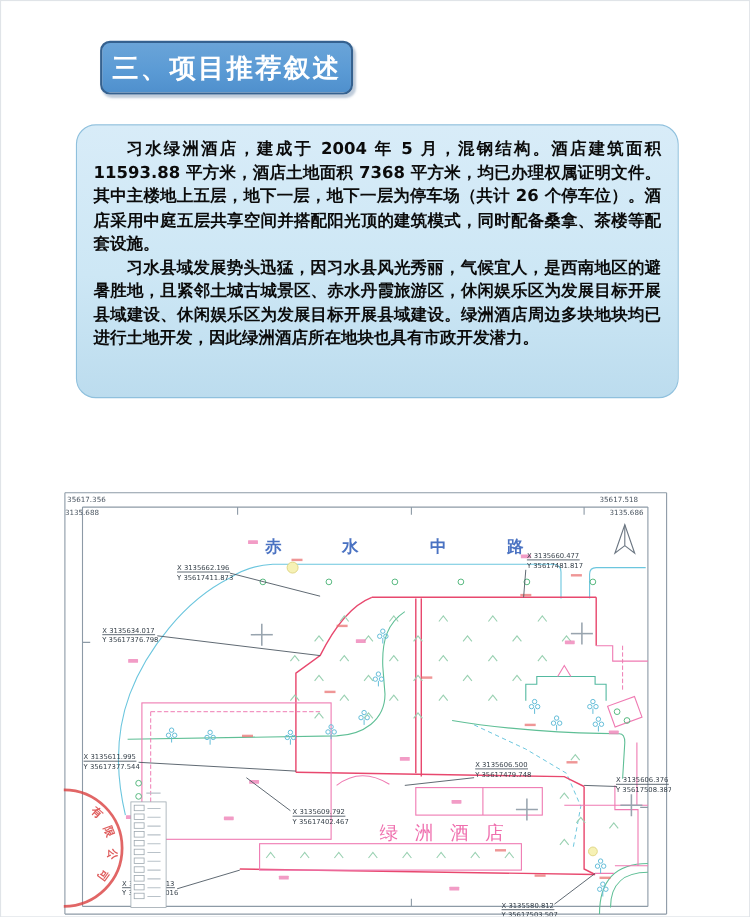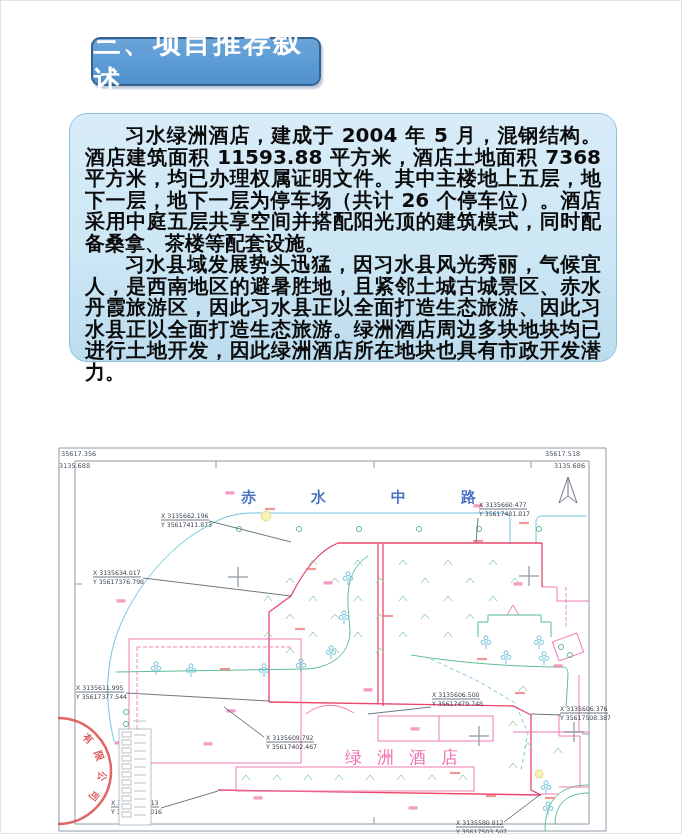--- a/index.html
+++ b/index.html
@@ -7,28 +7,28 @@
     position:relative;width:682px;height:834px;margin:0 auto;
     background:#ffffff;border:1px solid #e0e4e8;box-sizing:border-box;
     font-family:"DejaVu Sans","Liberation Sans",sans-serif;overflow:hidden;
   }
   .title-btn{
     position:absolute;left:90px;top:36px;width:226px;height:45px;
     background:linear-gradient(180deg,#6aa4d8 0%,#5b9bd5 55%,#4f90cd 100%);
     border:2px solid #35618f;border-radius:9px;
     box-shadow:2px 3px 2px rgba(70,105,150,.35);
     display:flex;align-items:center;justify-content:center;
-    color:#ffffff;font-size:28px;font-weight:700;letter-spacing:2px;
+    color:#ffffff;font-size:24px;font-weight:700;letter-spacing:2px;
   }
   .summary-box{
     position:absolute;left:68px;top:112px;width:548px;height:249px;box-sizing:border-box;
     background:linear-gradient(180deg,#d8ecf8 0%,#cde7f5 55%,#bcdcee 100%);
     border:1px solid #8fc0dd;border-radius:18px;
     padding:11px 15px 10px 15px;
-    color:#0b0b0b;font-size:20px;font-weight:700;line-height:21.5px;
+    color:#0b0b0b;font-size:15px;font-weight:700;line-height:21.5px;
     text-align:justify;
   }
   .summary-box p{margin:0;text-indent:2em;}
   .map-wrap{position:absolute;left:57px;top:440px;width:552px;height:402px;}
   svg{display:block;}
   .fr{stroke:#8d9aa6;stroke-width:1;fill:none;}
   .coordtxt{font-size:6.5px;fill:#4a5560;}
   .pt{font-size:6.2px;fill:#39434c;}
   .ptline{stroke:#4a5560;stroke-width:.8;}
   .roadchar{font-size:15px;font-weight:700;fill:#4a72c2;}
@@ -48,21 +48,21 @@
 <body>
 
 <div class="page">
 
   <div class="title-btn">
     <span>三、项目推荐叙述</span>
   </div>
 
   <div class="summary-box">
     <p>习水绿洲酒店，建成于 2004 年 5 月，混钢结构。酒店建筑面积 11593.88 平方米，酒店土地面积 7368 平方米，均已办理权属证明文件。其中主楼地上五层，地下一层，地下一层为停车场（共计 26 个停车位）。酒店采用中庭五层共享空间并搭配阳光顶的建筑模式，同时配备桑拿、茶楼等配套设施。</p>
-    <p>习水县域发展势头迅猛，因习水县风光秀丽，气候宜人，是西南地区的避暑胜地，且紧邻土城古城景区、赤水丹霞旅游区，因此习水县正以全面打造生态旅游、因此习水县正以全面打造生态旅游。绿洲酒店周边多块地块均已进行土地开发，因此绿洲酒店所在地块也具有市政开发潜力。</p>
+    <p>习水县域发展势头迅猛，因习水县风光秀丽，气候宜人，是西南地区的避暑胜地，且紧邻土城古城景区、赤水丹霞旅游区，休闲娱乐区为发展目标开展县域建设、休闲娱乐区为发展目标开展县域建设。绿洲酒店周边多块地块均已进行土地开发，因此绿洲酒店所在地块也具有市政开发潜力。</p>
   </div>
 
   <div class="map-wrap">
   <svg viewBox="0 0 552 402" width="552" height="402">
     <defs>
       <g id="grass">
             <path d="M -4,2 L 0,-3 L 4,2" stroke="#9ad1b2" stroke-width="1" fill="none"></path>
           </g>
       <g id="lamp" stroke="#62bcd8" fill="none" stroke-width=".9">
         <circle cx="0" cy="-3.2" r="2"></circle>

